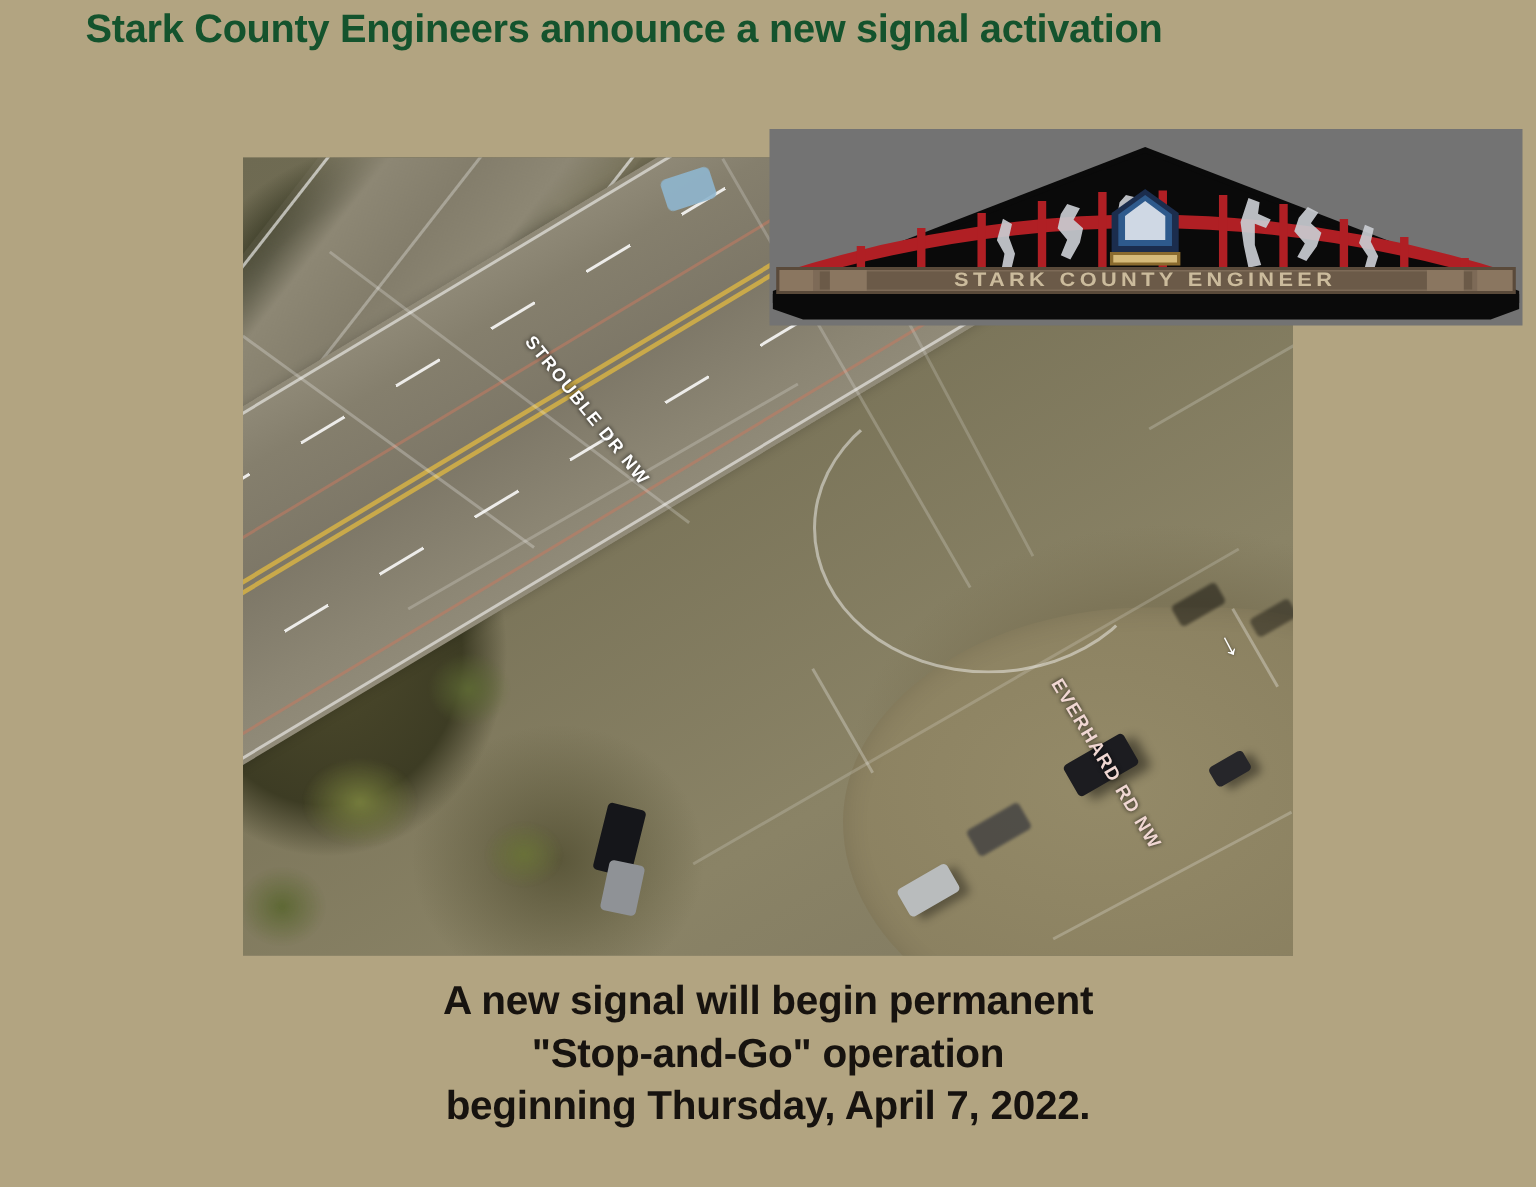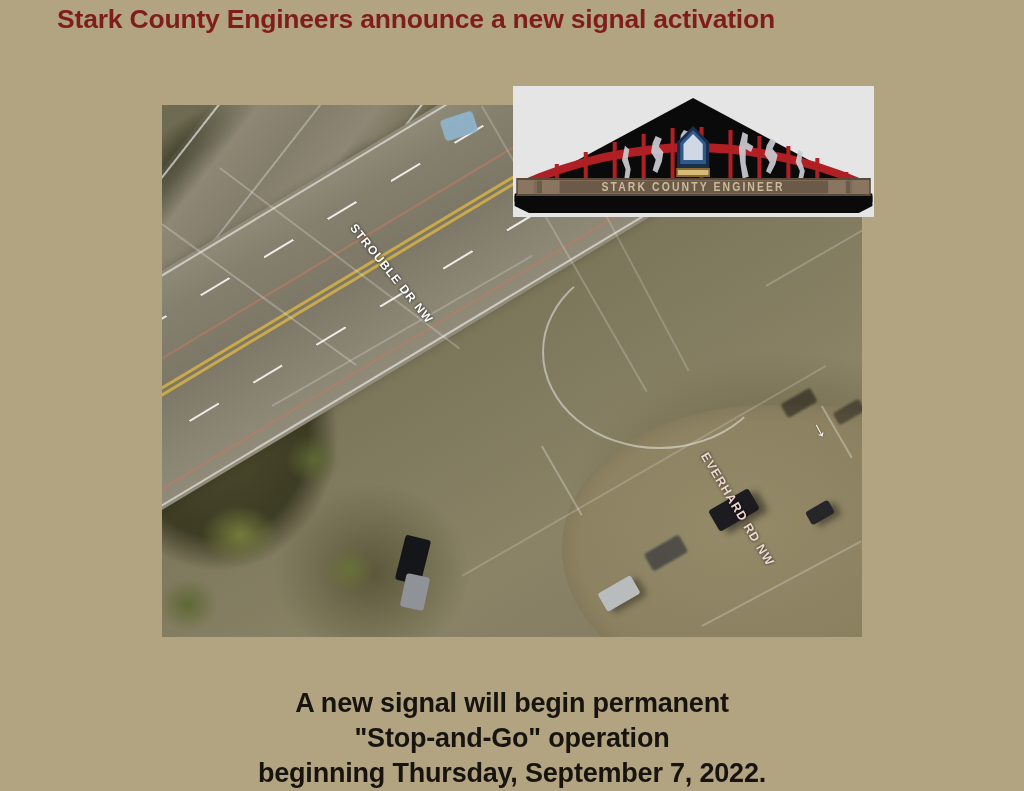--- a/index.html
+++ b/index.html
@@ -9,39 +9,38 @@
     font-family:"Liberation Sans", sans-serif;
     overflow:hidden;
     position:relative;
   }
   .stage{position:relative;width:1024px;height:791px;}
 
   
   .headline{
     position:absolute;left:0;top:4px;width:832px;
     text-align:center;
-    color:#7f1d1d;
+    color:#14532d;
     font-weight:bold;
     font-size:26.5px;
     line-height:31px;
     letter-spacing:-0.2px;
     font-stretch:condensed;
   }
   .headline div{white-space:nowrap;}
 
   
   .footer-text{
     position:absolute;left:0;top:650px;width:1024px;
     text-align:center;
     color:#17130f;
     font-weight:bold;
     font-size:27px;
     line-height:35px;
     letter-spacing:-0.2px;
-    margin-top:36px;
   }
   .footer-text div{white-space:nowrap;}
 
   
   .map{
     position:absolute;left:162px;top:105px;width:700px;height:532px;
     overflow:hidden;
     background:#6f6a55;
   }
   .map-inner{position:absolute;inset:0;}
@@ -168,22 +167,22 @@
   .arrow-b{
     left:668px;top:334px;transform:rotate(152deg);
   }
   .arrow-glyph{
     font-size:22px;line-height:22px;color:#ffffff;font-weight:bold;
     text-shadow:0 0 2px rgba(0,0,0,.5);
   }
 
   
   .logo{
-    position:absolute;left:513px;top:86px;width:361px;height:131px;
-    background:#e5e5e5;overflow:hidden;
+    position:absolute;left:513px;top:86px;width:502px;height:131px;
+    background:#737373;overflow:hidden;
   }
   .logo-svg{display:block;width:100%;height:100%;}
 </style>
 </head>
 <body style="background: rgb(178, 164, 129);">
 
 <div class="stage">
 
   <div class="headline">
     <div>Stark County Engineers announce a new signal activation</div>
@@ -312,16 +311,16 @@
       </g>
 
       <rect x="2" y="110" width="445" height="10" fill="#0a0a0a"></rect>
       <polygon points="2,120 447,120 430,127 20,127" fill="#0a0a0a"></polygon>
     </svg>
   </div>
 
   <div class="footer-text">
     <div>A new signal will begin permanent</div>
     <div>"Stop-and-Go" operation</div>
-    <div>beginning Thursday, September 7, 2022.</div>
+    <div>beginning Thursday, April 7, 2022.</div>
   </div>
 
 </div>
 
 </body></html>

